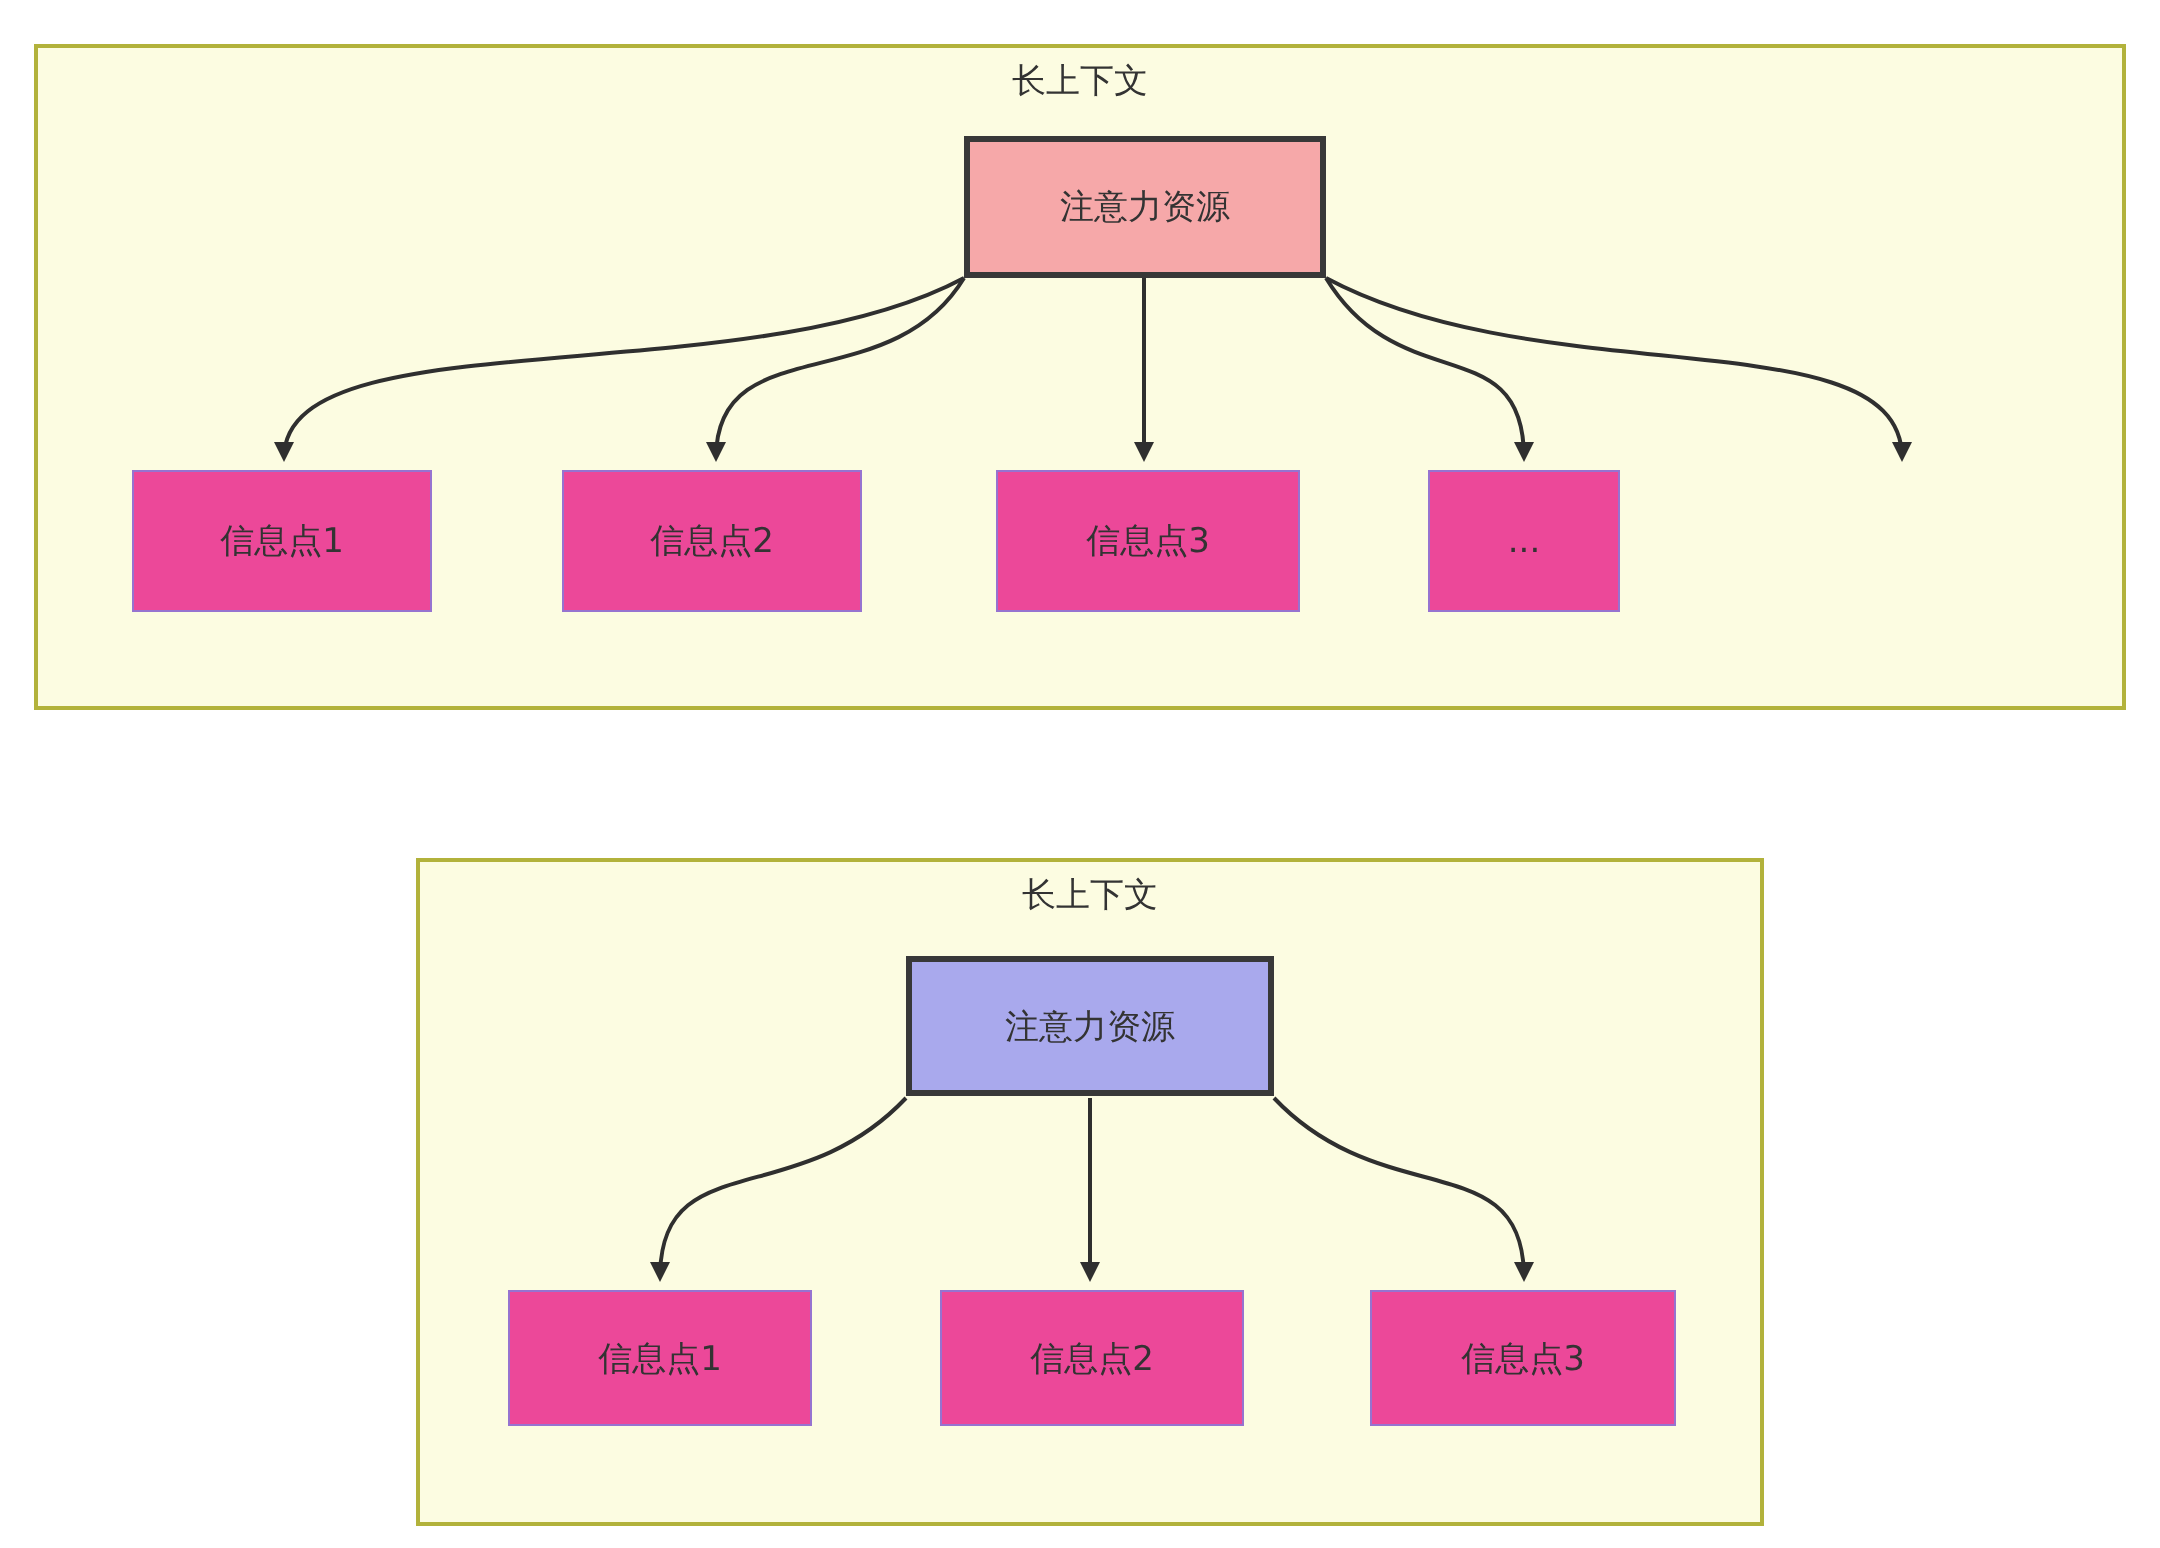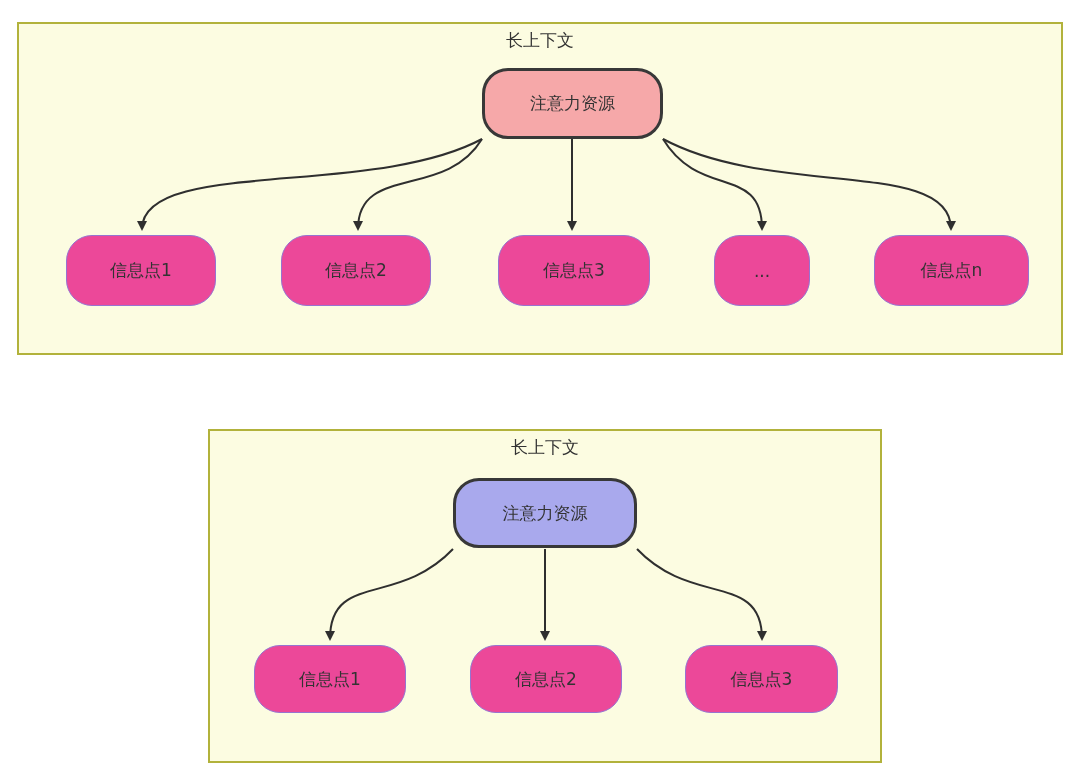--- a/index.html
+++ b/index.html
@@ -13,21 +13,21 @@
     background:#fcfce1;
     border:2px solid #b2b23b;
     box-sizing:border-box;
   }
   .container-title{
     position:absolute;top:5px;left:0;right:0;
     text-align:center;font-size:17px;color:#333333;
   }
   .node{
     position:absolute;display:flex;align-items:center;justify-content:center;
-    box-sizing:border-box;font-size:17px;color:#333333;text-align:center;border-radius:26px;
+    box-sizing:border-box;font-size:17px;color:#333333;text-align:center;
   }
   .src{
     border:3px solid #383838;
   }
   .src.pink{background:#f6a8a9;}
   .src.blue{background:#a9a9ed;}
   .tgt{
     background:#ec4899;
     border:1.5px solid #9673d0;
   }
@@ -79,23 +79,20 @@
   </div>
   <div class="node tgt" style="left:281px;top:235px;width:150px;height:71px;">
     <span>信息点2</span>
   </div>
   <div class="node tgt" style="left:498px;top:235px;width:152px;height:71px;">
     <span>信息点3</span>
   </div>
   <div class="node tgt" style="left:714px;top:235px;width:96px;height:71px;">
     <span>...</span>
   </div>
-  <div class="node tgt" style="left:874px;top:235px;width:155px;height:71px;">
-    <span>信息点n</span>
-  </div>
 
   <div class="node src blue" style="left:453px;top:478px;width:184px;height:70px;">
     <span>注意力资源</span>
   </div>
 
   <div class="node tgt" style="left:254px;top:645px;width:152px;height:68px;">
     <span>信息点1</span>
   </div>
   <div class="node tgt" style="left:470px;top:645px;width:152px;height:68px;">
     <span>信息点2</span>

